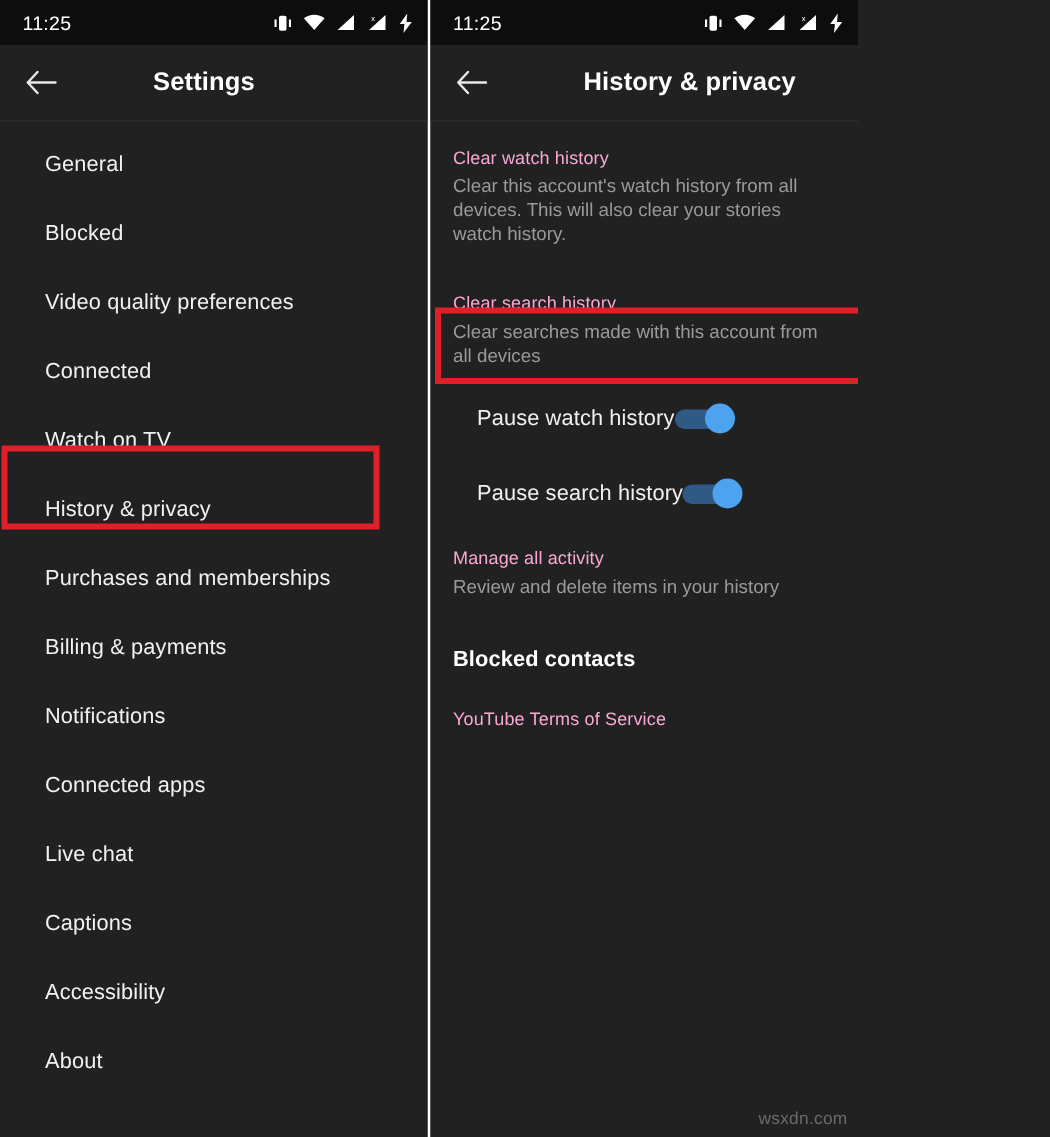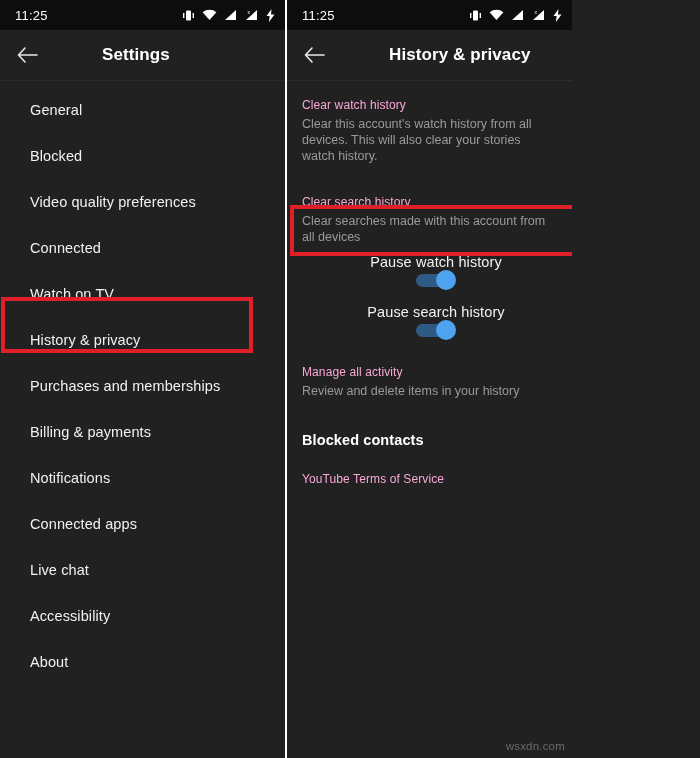--- a/index.html
+++ b/index.html
@@ -126,21 +126,20 @@
   }
   .detail-row.spaced { margin-bottom: 11px; }
 
   
   .toggle-row {
     height: 50px;
     display: flex;
     align-items: center;
     padding: 0 18px 0 31px;
     box-sizing: border-box;
-    flex-direction: column;
   }
   .toggle-row .label {
     color: #f1f1f1;
     font-size: 14.5px;
     letter-spacing: 0.1px;
   }
   .switch {
     width: 40px;
     height: 20px;
     position: relative;
@@ -289,20 +288,23 @@
       <div class="simple-row">
         <span class="label">Notifications</span>
       </div>
       <div class="simple-row">
         <span class="label">Connected apps</span>
       </div>
       <div class="simple-row">
         <span class="label">Live chat</span>
       </div>
       <div class="simple-row">
+        <span class="label">Captions</span>
+      </div>
+      <div class="simple-row">
         <span class="label">Accessibility</span>
       </div>
       <div class="simple-row">
         <span class="label">About</span>
       </div>
     </div>
 
     <div class="highlight-box" id="hl-left"></div>
   </div>
 

